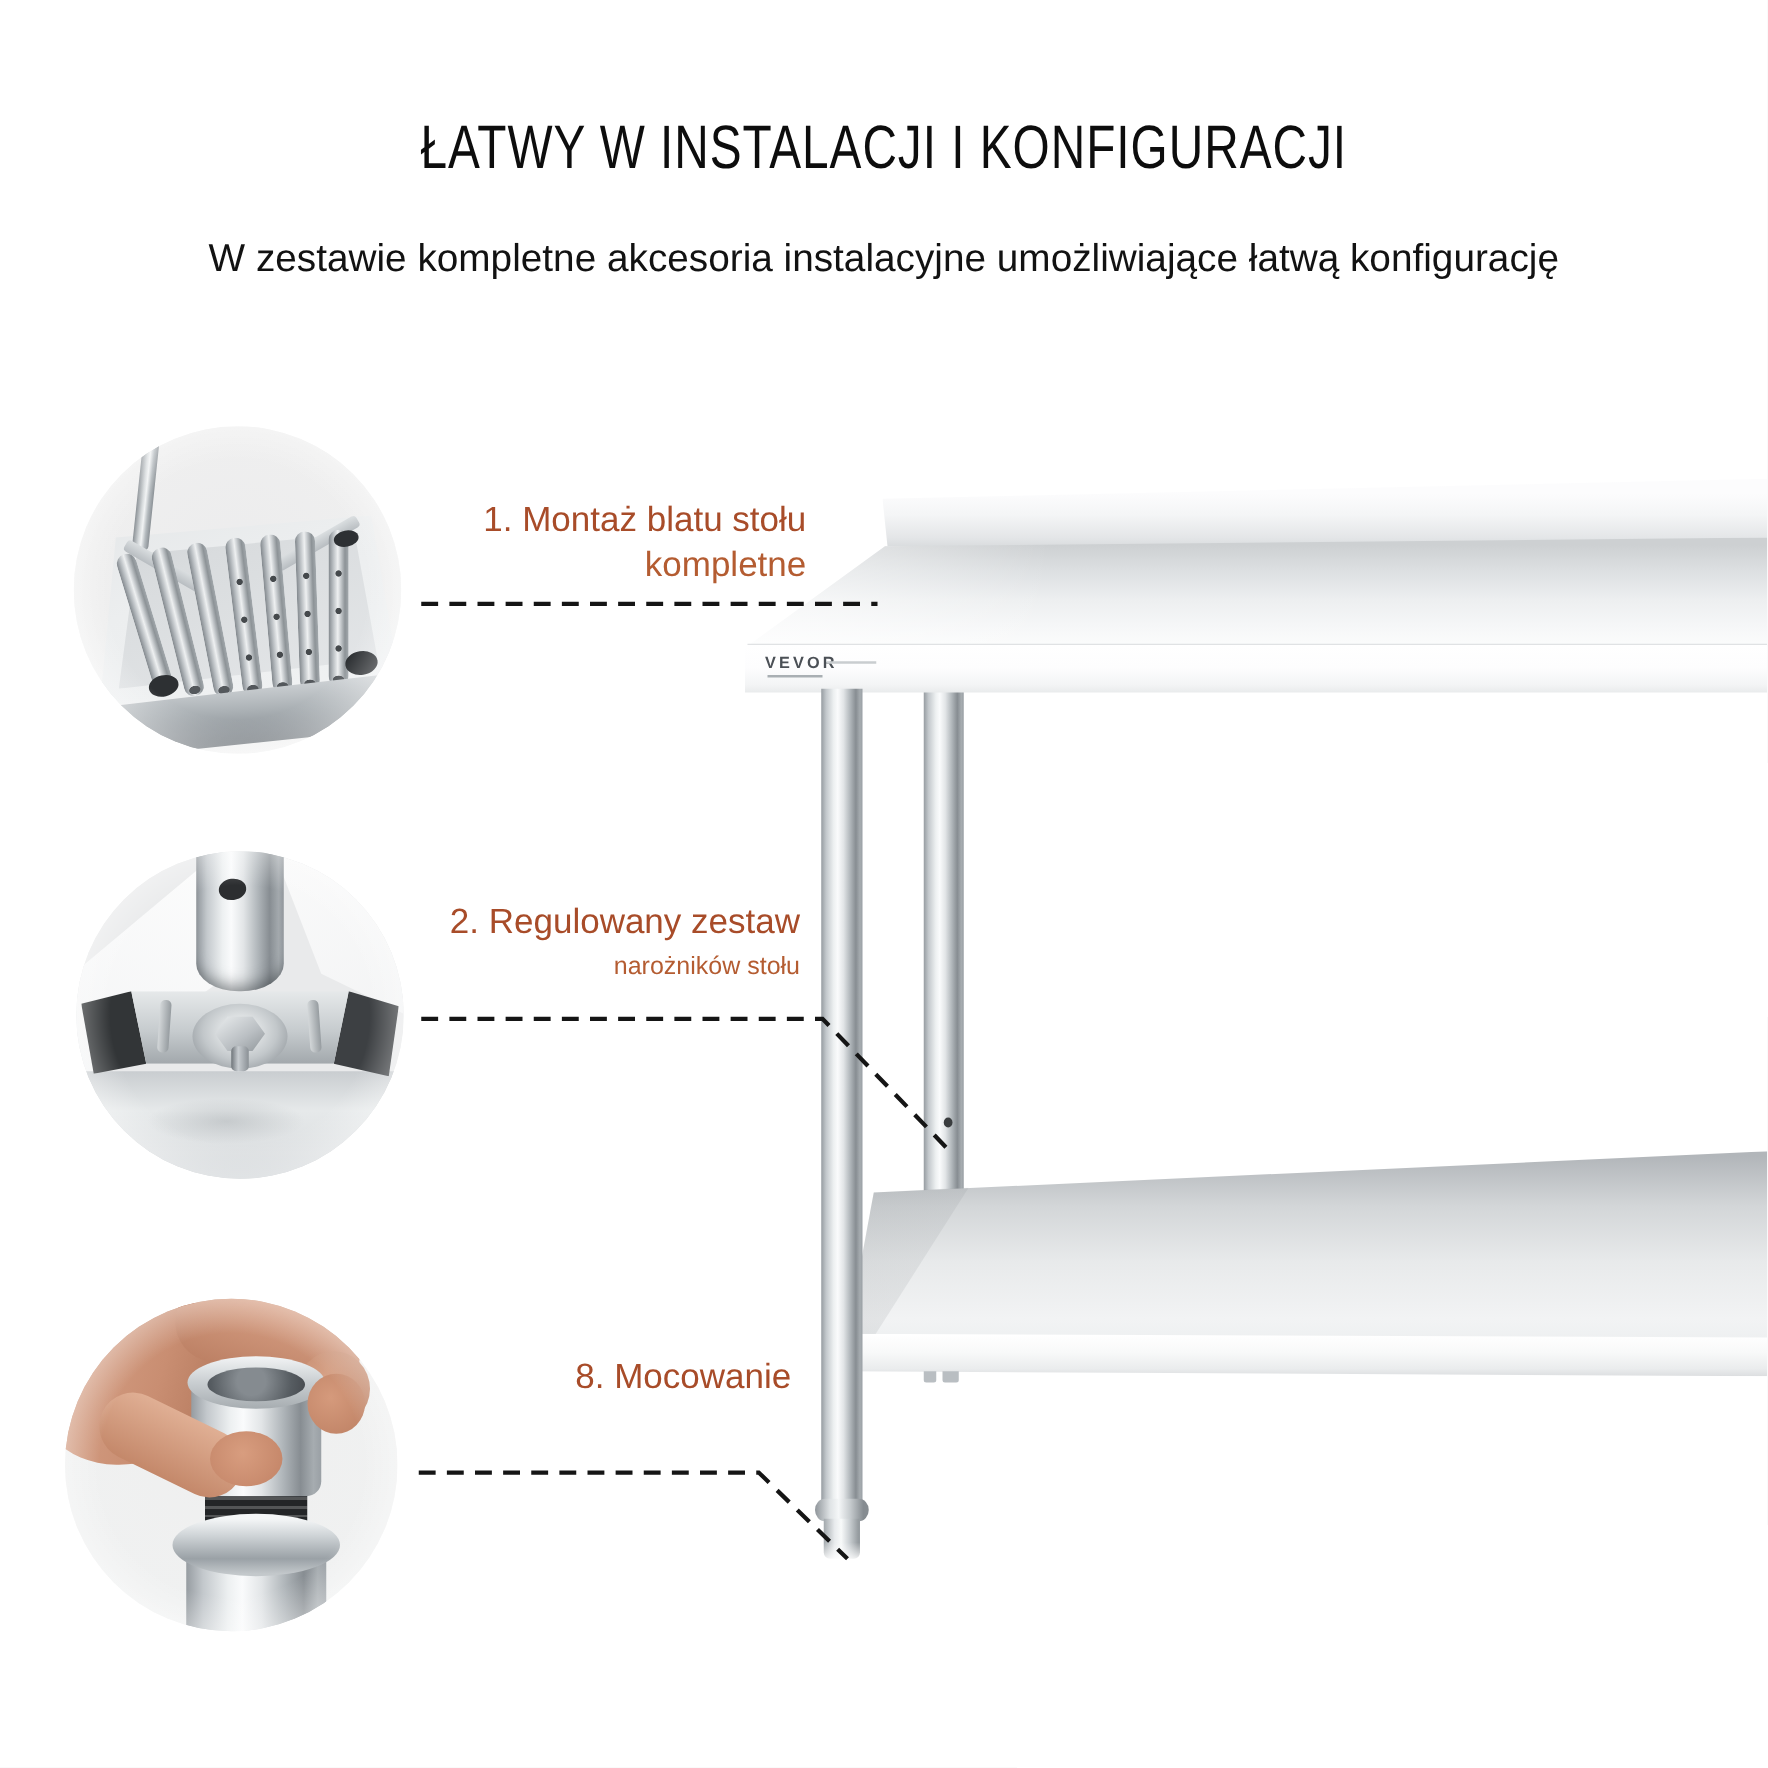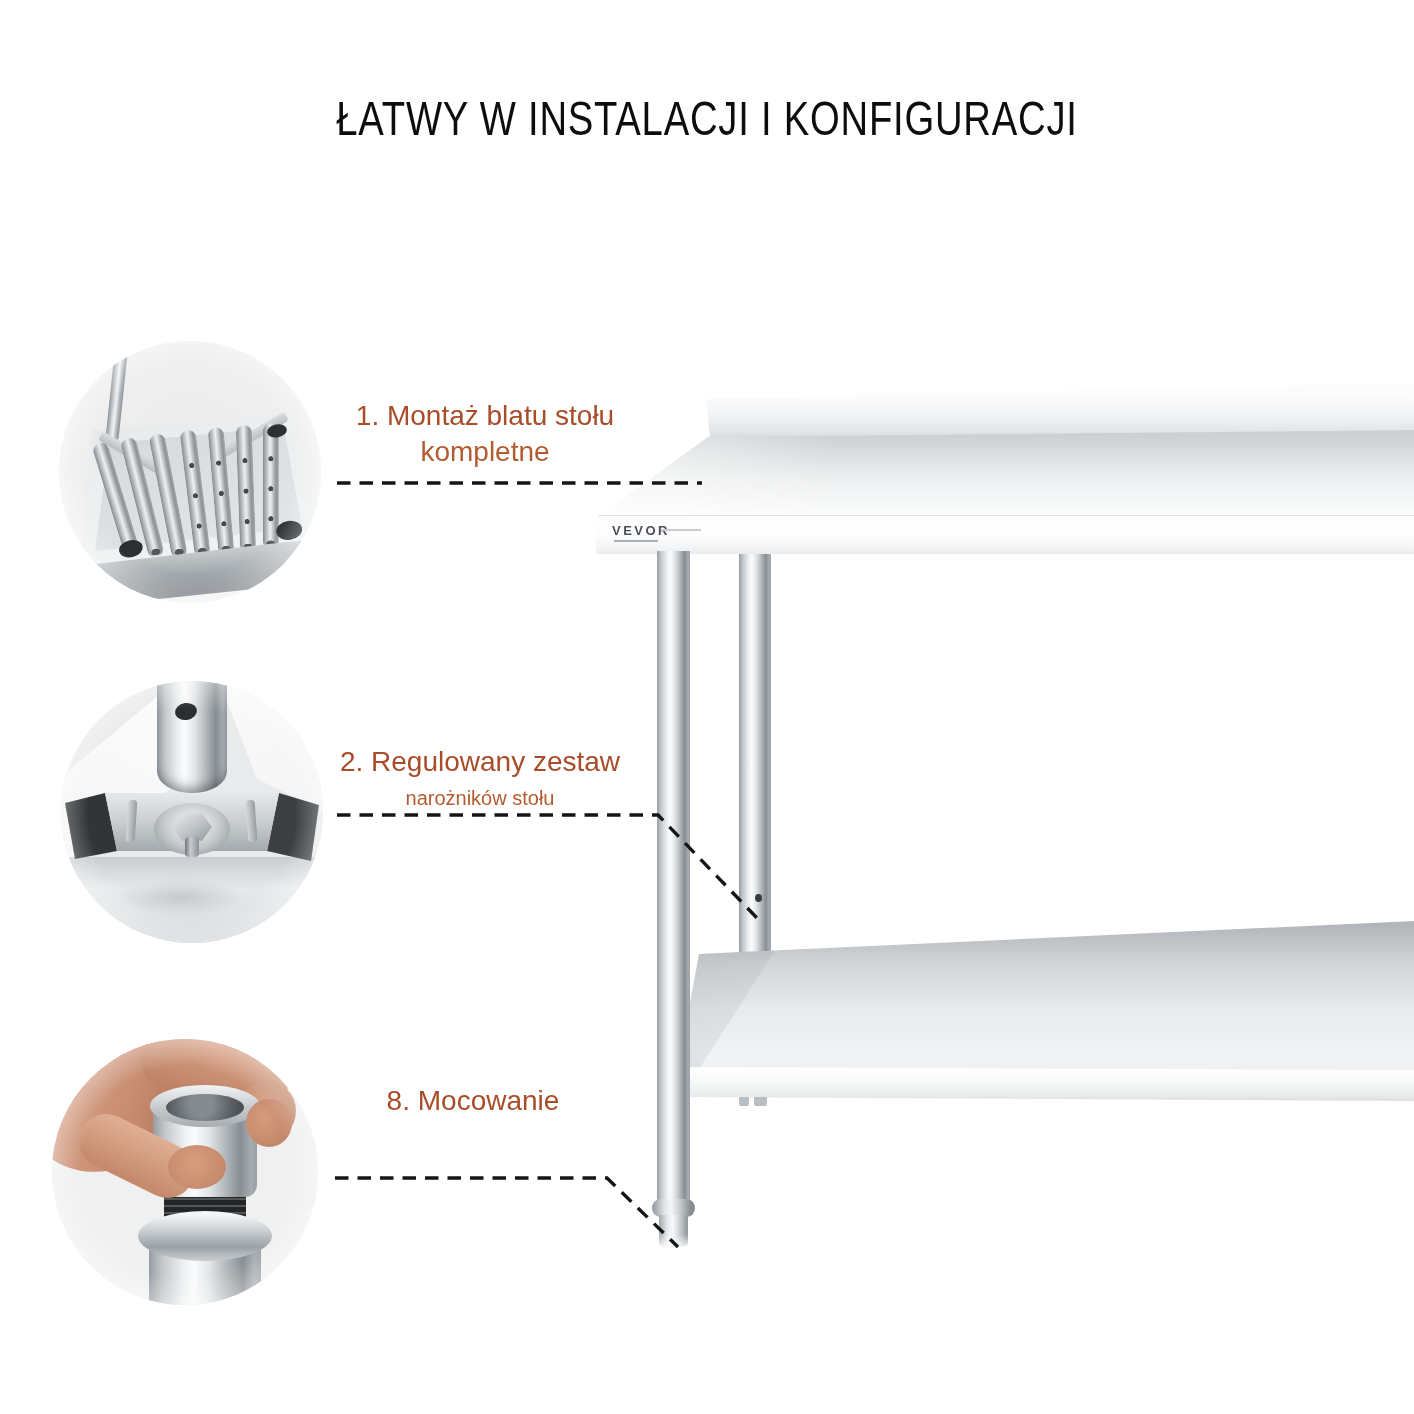--- a/index.html
+++ b/index.html
@@ -7,25 +7,25 @@
          font-family:"Liberation Sans",sans-serif;}
 
   
   .title{position:absolute;left:0;right:0;top:90px;margin:0;text-align:center;
          font-size:49px;font-weight:400;letter-spacing:1px;color:#0d0d0d;
          transform:scaleX(.78);white-space:nowrap;}
   .subtitle{position:absolute;left:0;right:0;top:189px;margin:0;text-align:center;
          font-size:31px;font-weight:400;color:#121212;white-space:nowrap;}
 
   
-  .step{position:absolute;text-align:center;line-height:36px;white-space:nowrap;}
+  .step{position:absolute;text-align:right;line-height:36px;white-space:nowrap;}
   .step .l1{font-size:28px;color:#a84c29;}
   .step .l2{font-size:28px;color:#b45c31;}
   .step1{left:325px;top:398px;width:320px;}
-  .step2{left:320px;top:744px;width:320px;}
+  .step2{left:320px;top:719px;width:320px;}
   .step2 .l2{font-size:20px;}
   .step3{left:313px;top:1083px;width:320px;}
 
   
   .ply{position:absolute;inset:0;}
   .backsplash{clip-path:polygon(706px 399px,1414px 383px,1414px 441px,710px 437px);
       background:linear-gradient(180deg,#fcfcfd 395px,#f4f5f6 412px,#e4e6e8 430px,#d5d8da 440px);}
   .tabletop{clip-path:polygon(708px 437px,1414px 430px,1414px 517px,598px 517px);
       background:linear-gradient(90deg,rgba(255,255,255,.55) 620px,rgba(255,255,255,0) 840px),
                  linear-gradient(180deg,#cdd0d2 436px,#dcdfe1 456px,#edeff0 480px,#f6f7f8 502px,#fbfcfc 517px);}
@@ -158,20 +158,21 @@
       background:linear-gradient(180deg,#e0af94,#c4886a);}
   .thumbtip{left:116px;top:106px;width:58px;height:44px;background:radial-gradient(circle at 45% 40%,#d89d7f,#c18265);}
   .indextip{left:194px;top:60px;width:46px;height:48px;background:radial-gradient(circle at 40% 40%,#d59a7c,#bd8063);}
 </style>
 </head>
 <body>
 
 <div class="stage">
 
   <h1 class="title">ŁATWY W INSTALACJI I KONFIGURACJI</h1>
+  <p class="subtitle">W zestawie kompletne akcesoria instalacyjne umożliwiające łatwą konfigurację</p>
 
   <div>
     <div class="ply backsplash"></div>
     <div class="ply tabletop"></div>
     <div class="ply crease"></div>
     <div class="leg leg-rear metal">
       <span class="leg-hole"></span>
     </div>
     <div class="ply shelf"></div>
     <div class="ply shelf-shade"></div>

